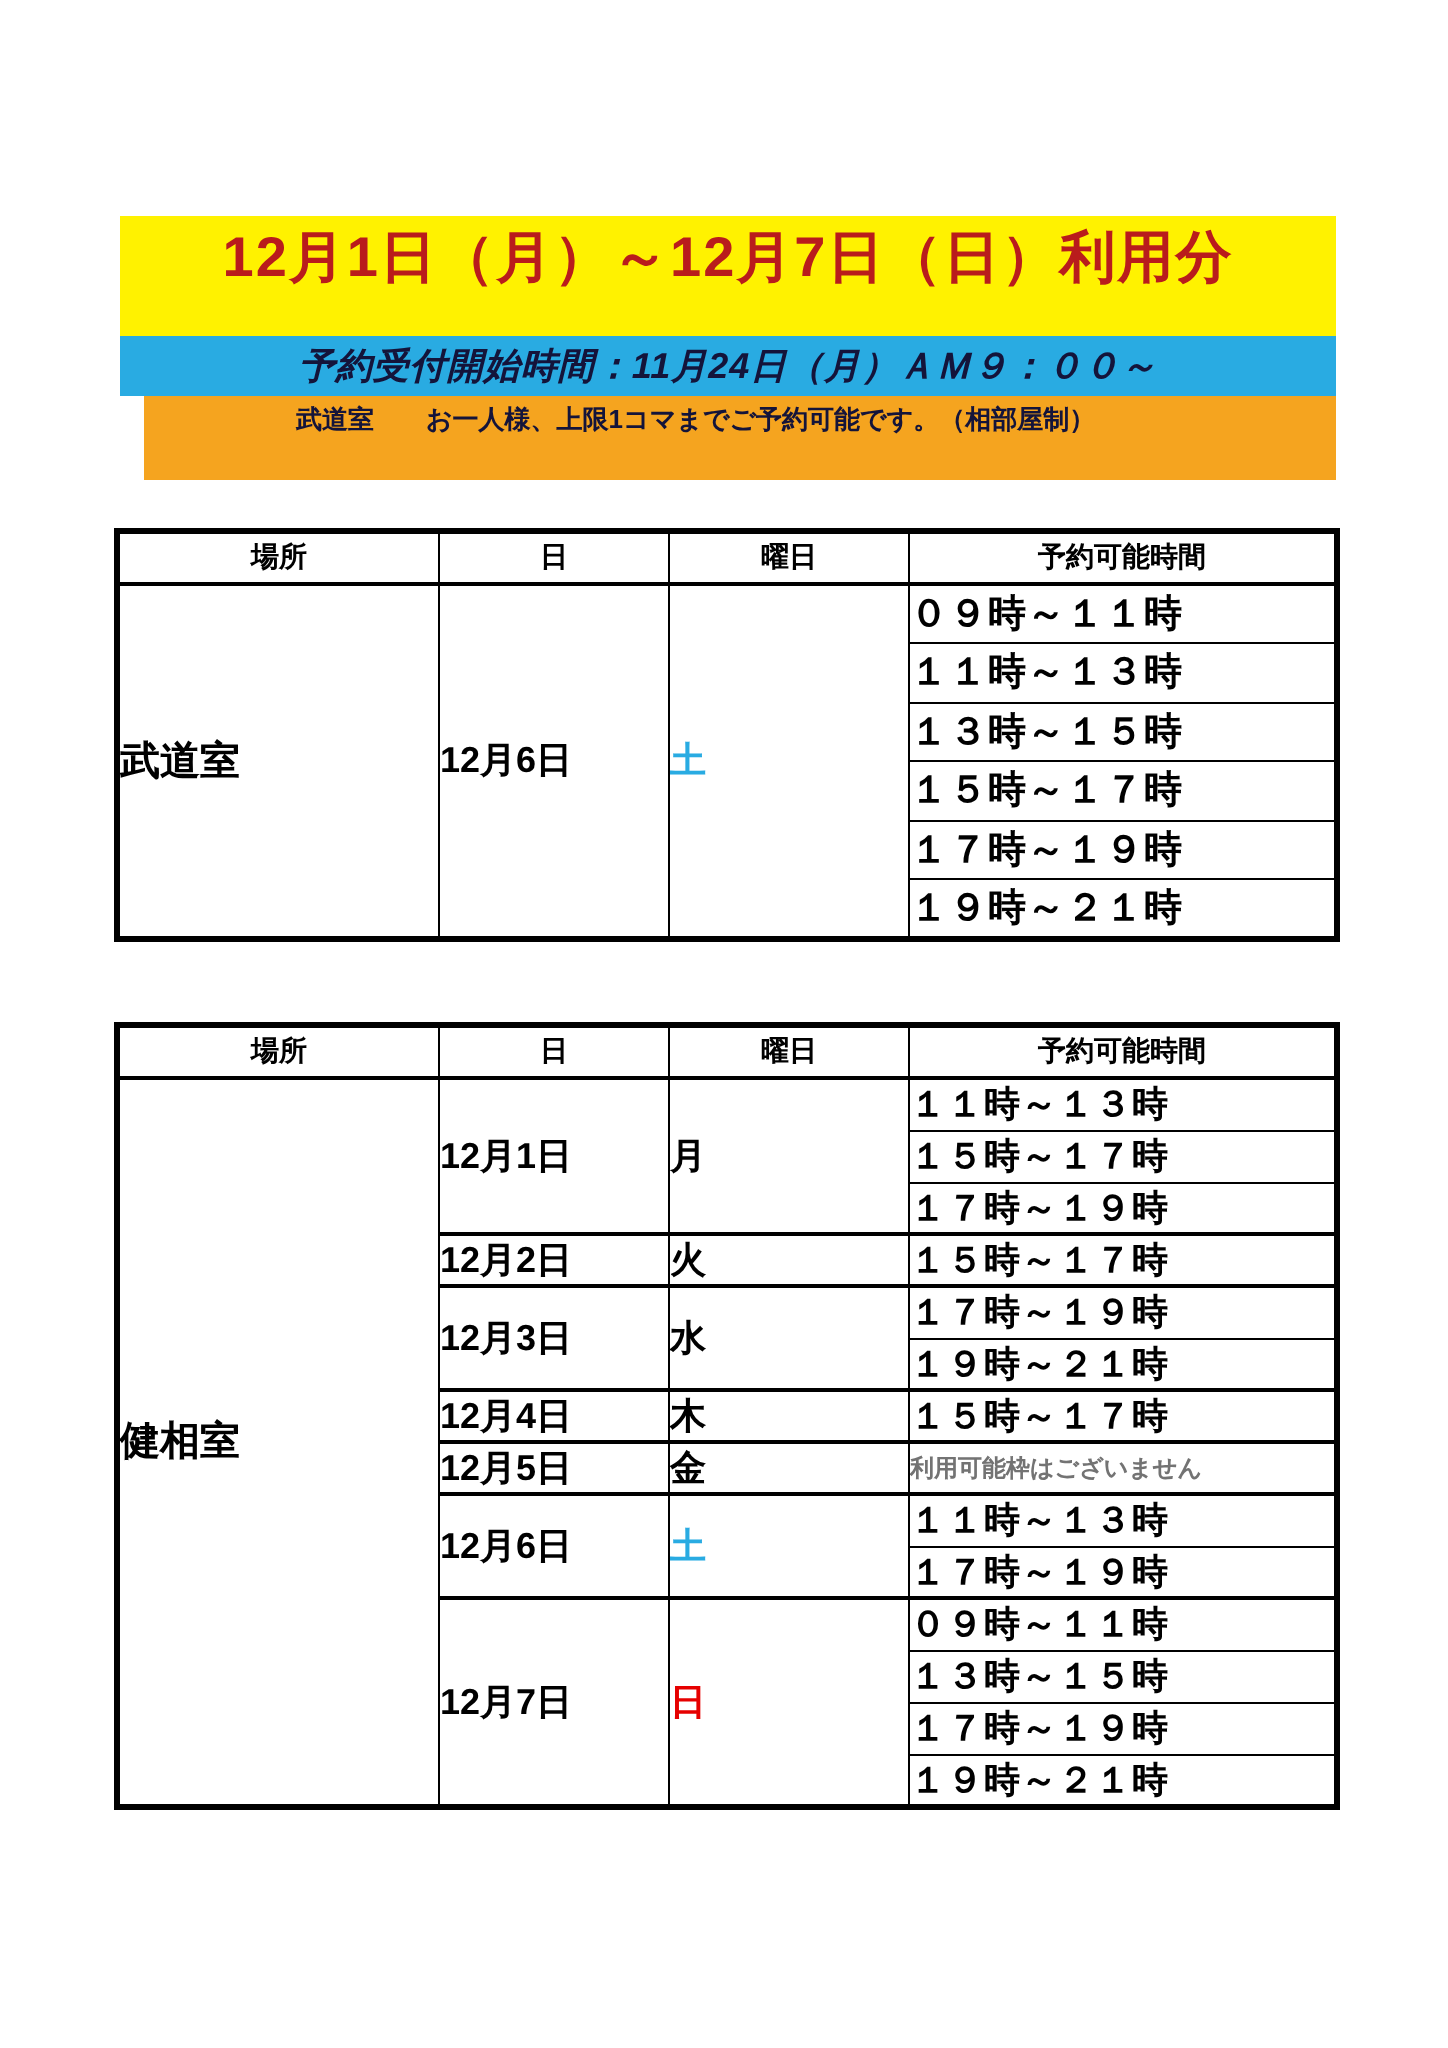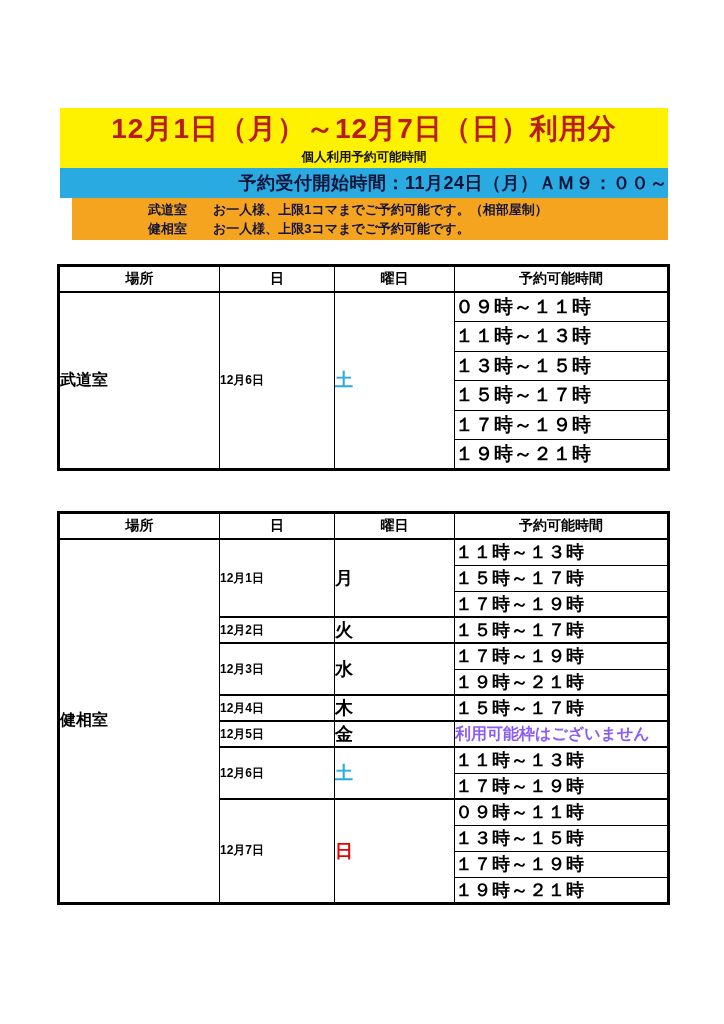--- a/index.html
+++ b/index.html
@@ -7,61 +7,59 @@
     width:724px; height:1024px; background:#ffffff; position:relative;
     font-family:"Liberation Sans","DejaVu Sans",sans-serif;
     font-weight:bold; color:#000;
   }
   
   .banner { position:absolute; left:60px; top:108px; width:608px; }
   .band-yellow { background:#fff200; height:60px; text-align:center; overflow:hidden; }
   .banner-title { color:#b91c1c; font-size:28px; line-height:42px; letter-spacing:1px; }
   .banner-subtitle { color:#111111; font-size:12.5px; line-height:14px; }
   .band-blue {
-    background:#29abe2; height:30px; text-align:right;
-    font-size:18px; line-height:30px; color:#14143a; letter-spacing:0.5px;
+    background:#29abe2; height:30px; text-align:center;
+    font-size:18px; line-height:30px; color:#14143a; letter-spacing:0.5px;font-style:italic;
   }
   .band-orange {
     background:#f5a41f; height:42px; box-sizing:border-box;
     padding:2px 0 0 76px; color:#14143a; font-size:13px; line-height:19px;margin-left:12px;
   }
   .note-line { white-space:pre; }
   
   table { position:absolute; left:57px; width:610px; border-collapse:collapse; table-layout:fixed; border:3px solid #000; }
   #table1 { top:264px; }
   #table2 { top:511px; }
   col.c-place { width:161px; } col.c-date { width:115px; }
   col.c-day { width:120px; } col.c-time { width:214px; }
   th, td { border:1.5px solid #000; vertical-align:middle; padding:0; overflow:hidden; }
   th { font-size:14px; height:24px; font-weight:bold; }
   td.slot { border-top-width:1px; border-bottom-width:1px;margin-top:44px; }
   tr.gs td { border-top-width:2px; }
   #table1 tbody tr { height:29.5px; }
   #table2 tbody tr { height:26px; }
-  .place { font-size:16px; }
-  .date  { font-size:12px; }
+  .place { font-size:20px; }
+  .date  { font-size:18px; }
   .day   { font-size:18px; }
   .slot  { font-size:18px; letter-spacing:0.5px; }
   #table1 .slot { font-size:19px; }
   .sat { color:#29abe2; }
   .sun { color:#e60000; }
-  .unavail { color:#8b5cf6; font-size:16px; letter-spacing:0; }
+  .unavail { color:#737373; font-size:12px; letter-spacing:0; }
 </style>
 </head>
 <body>
 
 <div class="banner">
   <div class="band-yellow">
     <div class="banner-title">12月1日（月）～12月7日（日）利用分</div>
-    <div class="banner-subtitle">個人利用予約可能時間</div>
   </div>
   <div class="band-blue">予約受付開始時間：11月24日（月）ＡＭ９：００～</div>
   <div class="band-orange">
     <div class="note-line">武道室　　お一人様、上限1コマまでご予約可能です。（相部屋制）</div>
-    <div class="note-line">健相室　　お一人様、上限3コマまでご予約可能です。</div>
   </div>
 </div>
 
 <table id="table1">
   <colgroup>
       <col class="c-place">
       <col class="c-date">
       <col class="c-day">
       <col class="c-time">
     </colgroup>

